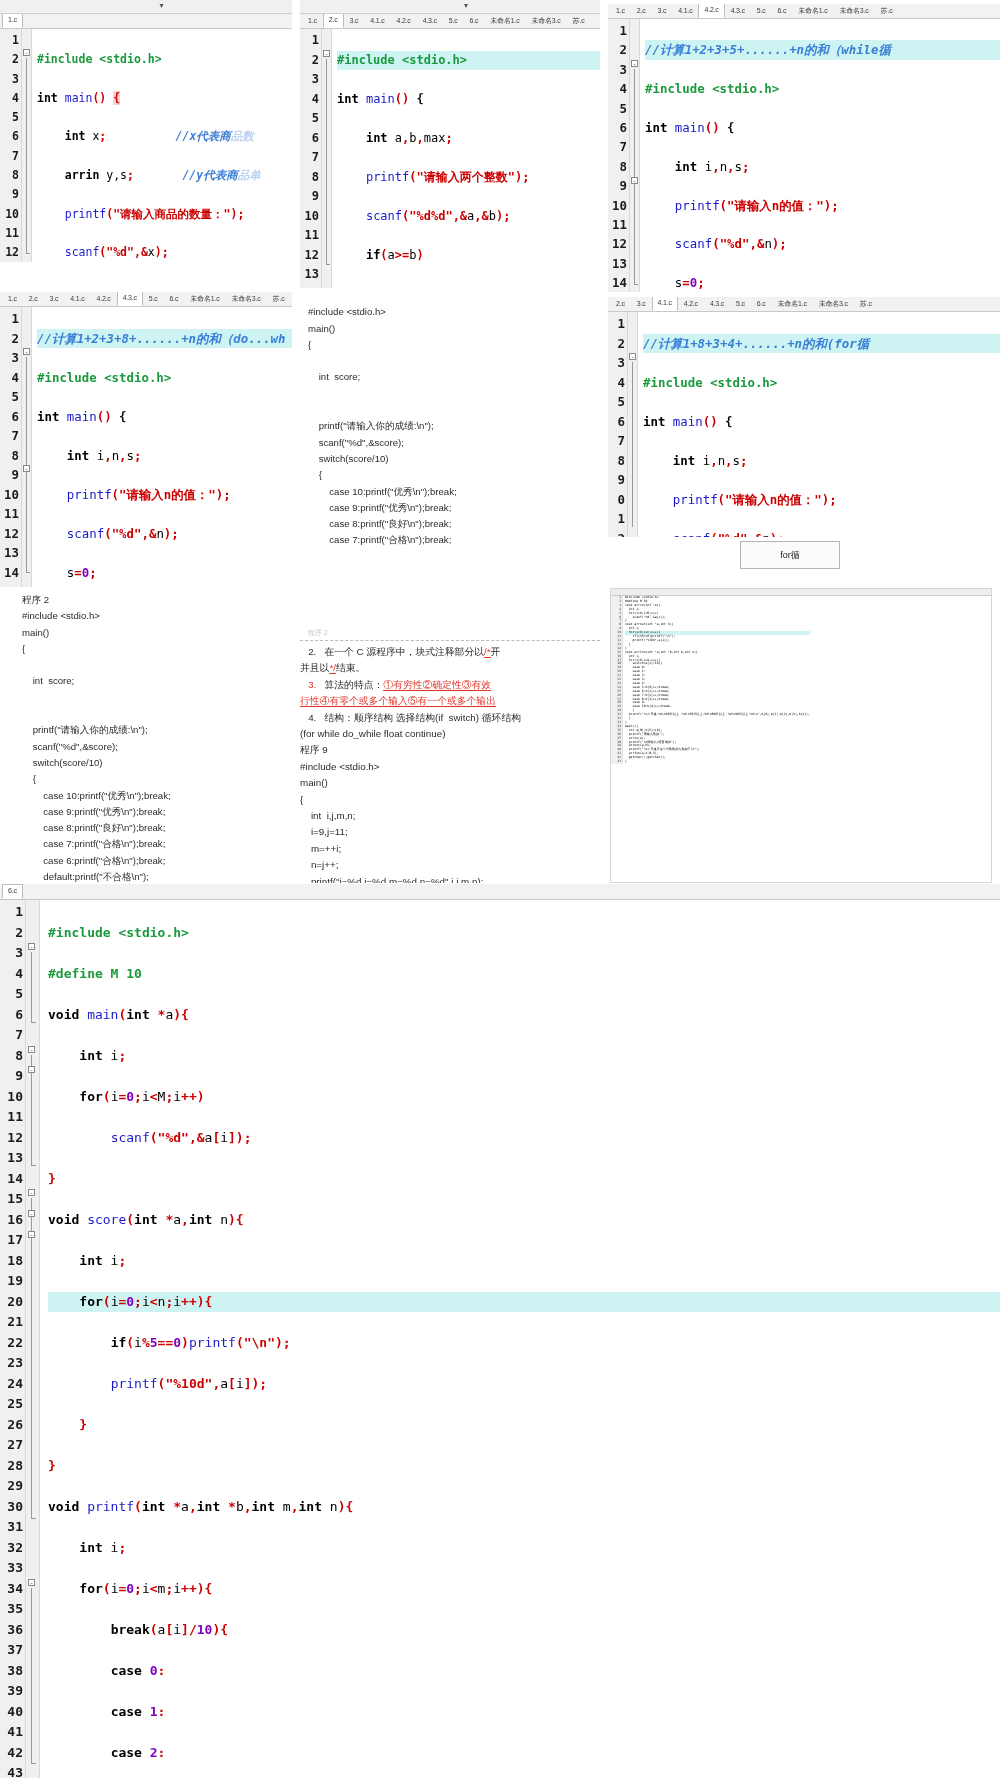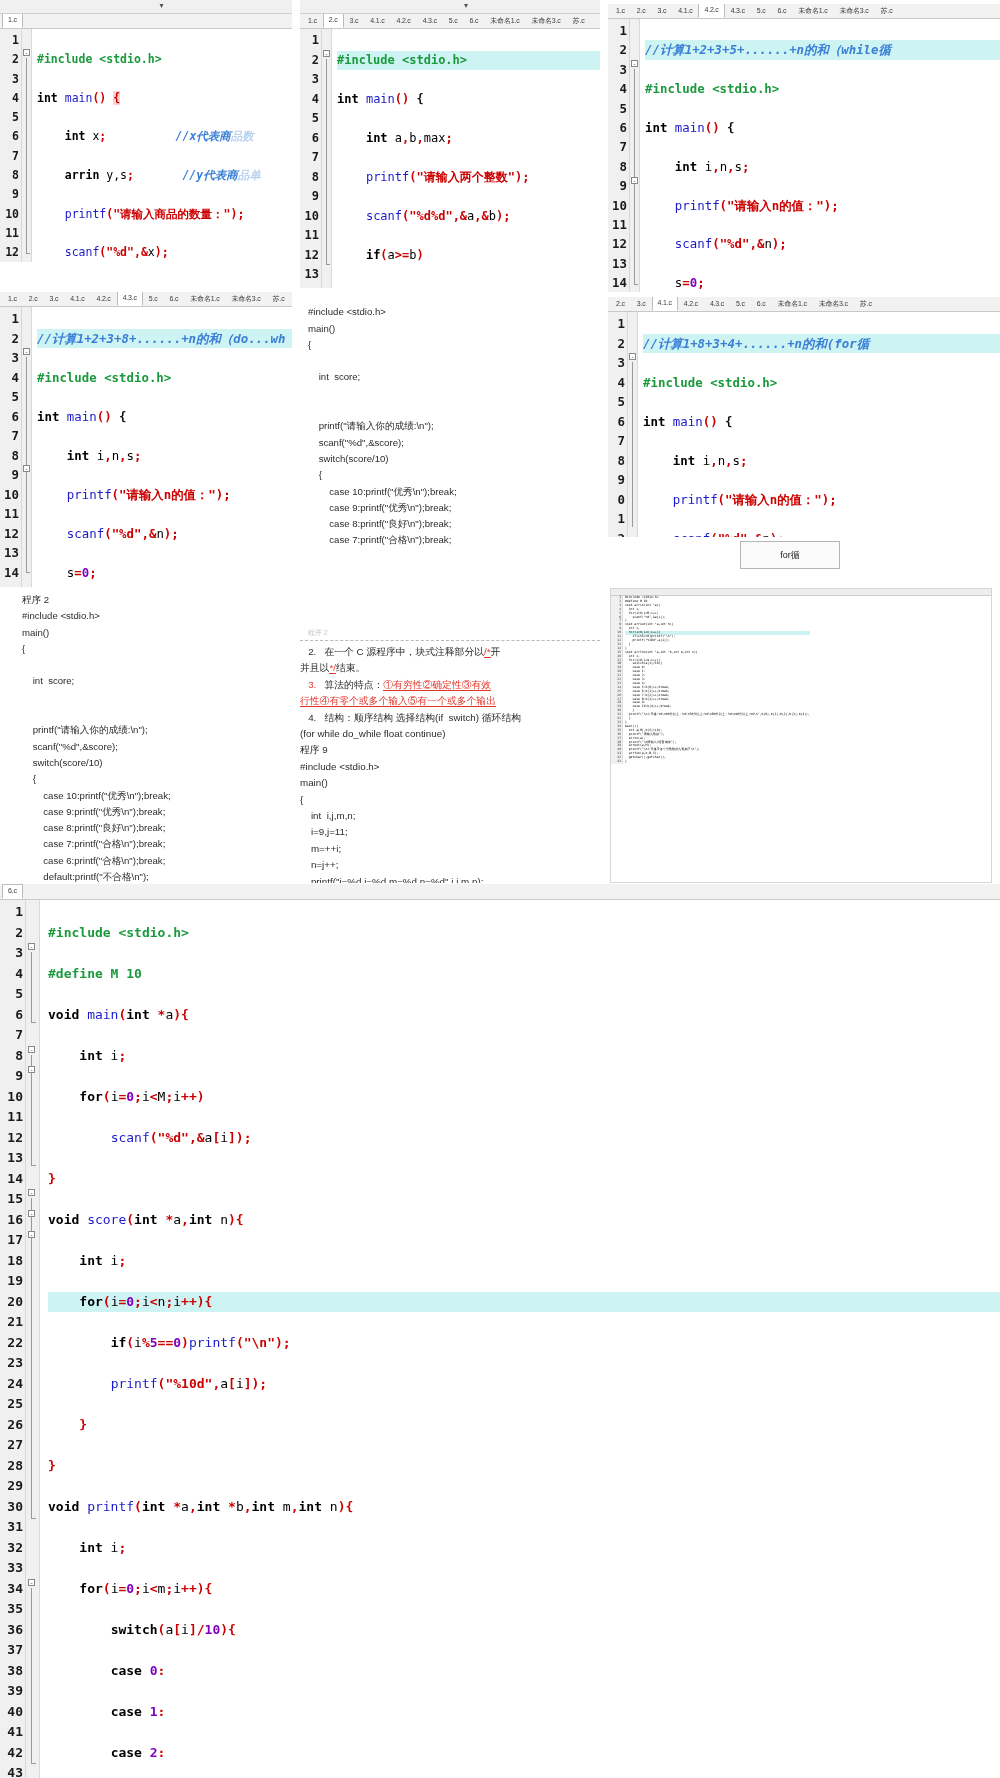--- a/index.html
+++ b/index.html
@@ -653,21 +653,21 @@
 <div class="ln"><span class="k">void</span> <span class="fn">score</span><span class="op">(</span><span class="k">int</span> <span class="op">*</span>a<span class="op">,</span><span class="k">int</span> n<span class="op">){</span></div>
 <div class="ln">    <span class="k">int</span> i<span class="op">;</span></div>
 <div class="ln hl">    <span class="k">for</span><span class="op">(</span>i<span class="op">=</span><span class="nu">0</span><span class="op">;</span>i<span class="op">&lt;</span>n<span class="op">;</span>i<span class="op">++){</span></div>
 <div class="ln">        <span class="k">if</span><span class="op">(</span>i<span class="op">%</span><span class="nu">5</span><span class="op">==</span><span class="nu">0</span><span class="op">)</span><span class="fn">printf</span><span class="op">(</span><span class="st">"\n"</span><span class="op">);</span></div>
 <div class="ln">        <span class="fn">printf</span><span class="op">(</span><span class="st">"%10d"</span><span class="op">,</span>a<span class="op">[</span>i<span class="op">]);</span></div>
 <div class="ln">    <span class="op">}</span></div>
 <div class="ln"><span class="op">}</span></div>
 <div class="ln"><span class="k">void</span> <span class="fn">printf</span><span class="op">(</span><span class="k">int</span> <span class="op">*</span>a<span class="op">,</span><span class="k">int</span> <span class="op">*</span>b<span class="op">,</span><span class="k">int</span> m<span class="op">,</span><span class="k">int</span> n<span class="op">){</span></div>
 <div class="ln">    <span class="k">int</span> i<span class="op">;</span></div>
 <div class="ln">    <span class="k">for</span><span class="op">(</span>i<span class="op">=</span><span class="nu">0</span><span class="op">;</span>i<span class="op">&lt;</span>m<span class="op">;</span>i<span class="op">++){</span></div>
-<div class="ln">        <span class="k">switch</span><span class="op">(</span>a<span class="op">[</span>i<span class="op">]/</span><span class="nu">10</span><span class="op">){</span></div>
+<div class="ln">        <span class="k">break</span><span class="op">(</span>a<span class="op">[</span>i<span class="op">]/</span><span class="nu">10</span><span class="op">){</span></div>
 <div class="ln">        <span class="k">case</span> <span class="nu">0</span><span class="op">:</span></div>
 <div class="ln">        <span class="k">case</span> <span class="nu">1</span><span class="op">:</span></div>
 <div class="ln">        <span class="k">case</span> <span class="nu">2</span><span class="op">:</span></div>
 
 
 
 
 
 
 

